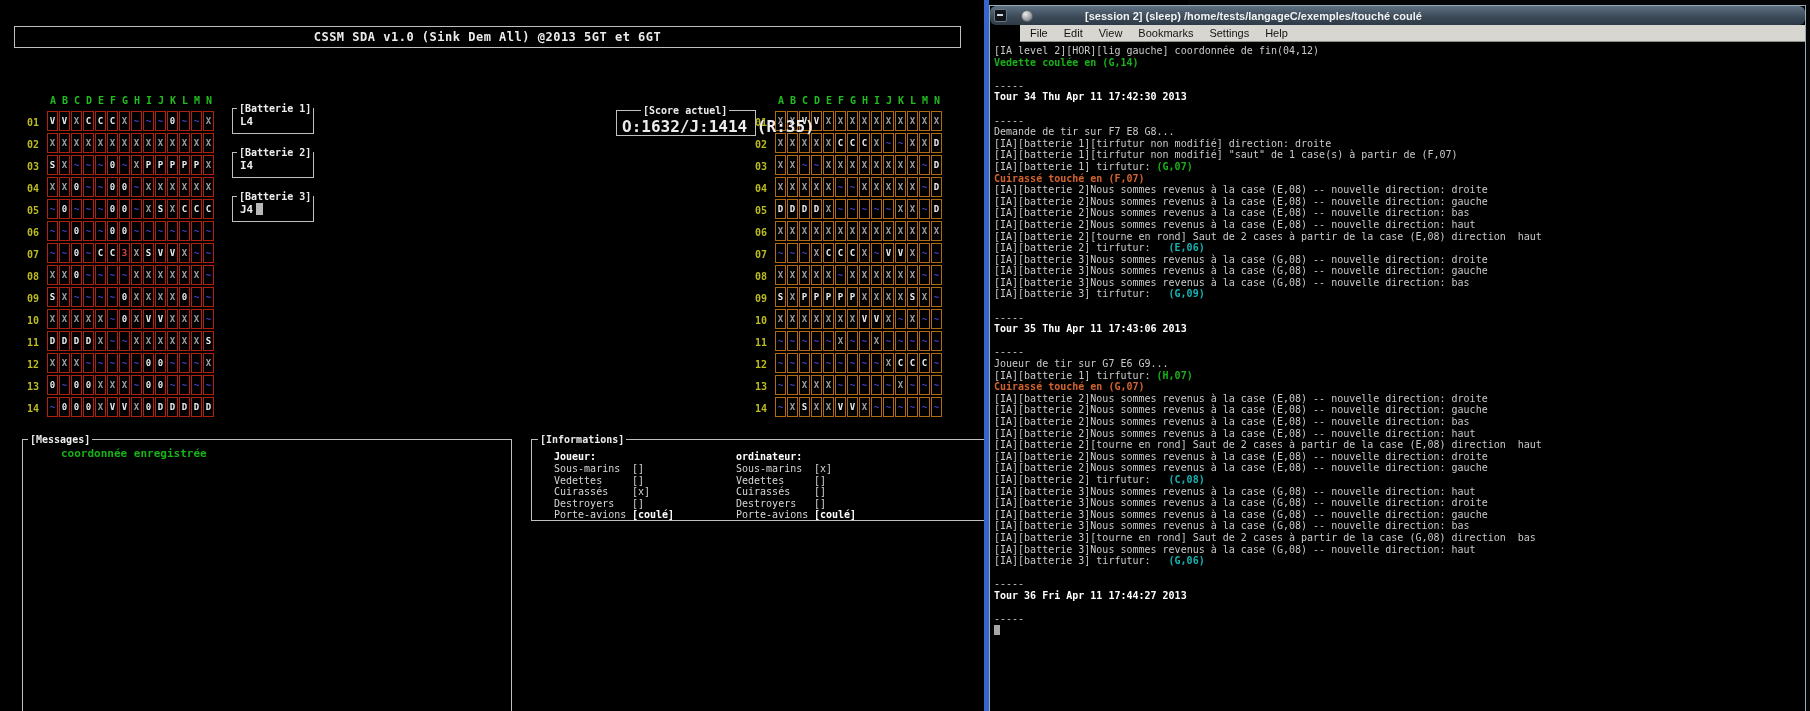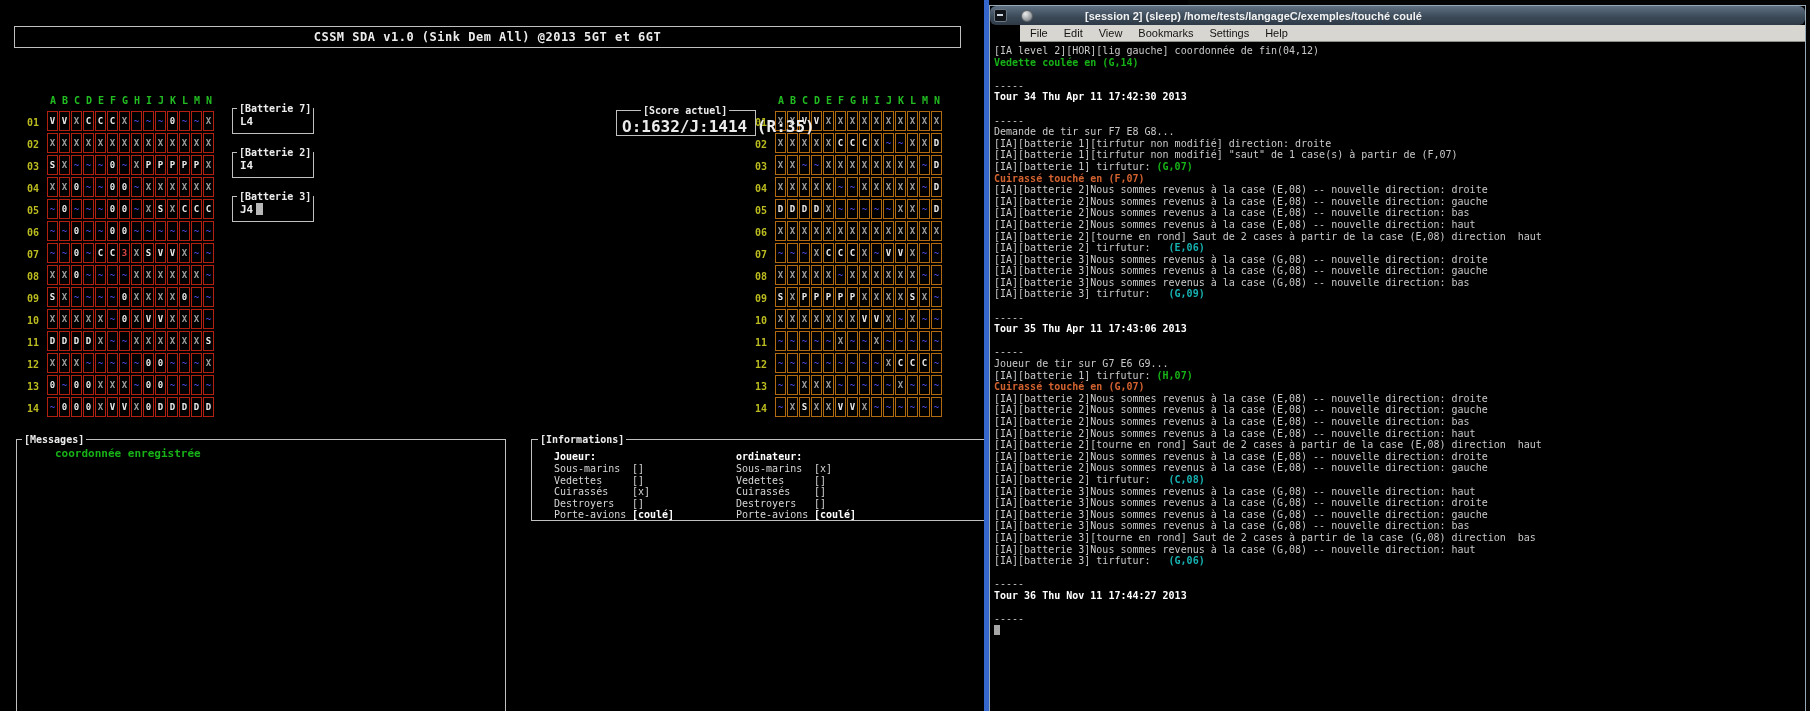--- a/index.html
+++ b/index.html
@@ -37,21 +37,21 @@
   .bat-box { position: relative; width: 82px; height: 26px; border: 1px solid #c0c0c0; margin-bottom: 18px; }
   .box-label { position: absolute; top: -6px; left: 4px; background: #000; padding: 0 2px;
                color: #ececec; font-size: 10px; font-weight: bold; line-height: 11px; white-space: nowrap; }
   .bat-value { position: absolute; left: 7px; top: 6px; color: #ececec; font-size: 11px; font-weight: bold; }
   .input-cursor { position: absolute; left: 23px; top: 6px; width: 7px; height: 12px; background: #b8b8b8; }
 
   .score-box { position: absolute; left: 616px; top: 110px; width: 140px; height: 26px; border: 1px solid #c0c0c0; }
   .score-box .box-label { left: 24px; }
   .score-value { position: absolute; left: 5px; top: 6px; font-size: 16px; font-weight: bold; color: #ececec; white-space: nowrap; }
 
-  .messages-box { position: absolute; left: 16px; top: 439px; width: 490px; height: 272px;
+  .messages-box { position: absolute; left: 22px; top: 439px; width: 490px; height: 272px;
                   border: 1px solid #c0c0c0; border-bottom: none; }
   .messages-box .box-label { left: 5px; }
   .messages-text { position: absolute; left: 38px; top: 7px; color: var(--accent_green, #17b217);
                    font-weight: bold; font-size: 11px; }
 
   .info-box { position: absolute; left: 531px; top: 439px; width: 459px; height: 82px; border: 1px solid #c0c0c0; }
   .info-box .box-label { left: 6px; }
   .info-cols { display: flex; padding: 11px 0 0 22px; }
   .info-col { width: 182px; font-size: 10px; line-height: 11.4px; color: #d6d6d6; }
   .info-header { font-weight: bold; color: #ffffff; margin-bottom: 1px; }
@@ -607,21 +607,21 @@
         <div class="cell c-water">~</div>
         <div class="cell c-water">~</div>
         <div class="cell c-water">~</div>
         <div class="cell c-water">~</div>
         <div class="cell c-water">~</div>
       </div>
     </div>
 
   <div class="battery-boxes">
       <div class="bat-box">
-        <span class="box-label">[Batterie 7]</span>
+        <span class="box-label">[Batterie 1]</span>
         <span class="bat-value">L4</span>
       </div>
       <div class="bat-box">
         <span class="box-label">[Batterie 2]</span>
         <span class="bat-value">I4</span>
       </div>
       <div class="bat-box">
         <span class="box-label">[Batterie 3]</span>
         <span class="bat-value">J4</span>
         <span class="input-cursor"></span>
@@ -719,18 +719,18 @@
       <div class="term-line"><span class="t-w">[IA][batterie 2] tirfutur: </span><span class="t-c">(C,08)</span></div>
       <div class="term-line"><span class="t-w">[IA][batterie 3]Nous sommes revenus à la case (G,08) -- nouvelle direction: haut</span></div>
       <div class="term-line"><span class="t-w">[IA][batterie 3]Nous sommes revenus à la case (G,08) -- nouvelle direction: droite</span></div>
       <div class="term-line"><span class="t-w">[IA][batterie 3]Nous sommes revenus à la case (G,08) -- nouvelle direction: gauche</span></div>
       <div class="term-line"><span class="t-w">[IA][batterie 3]Nous sommes revenus à la case (G,08) -- nouvelle direction: bas</span></div>
       <div class="term-line"><span class="t-w">[IA][batterie 3][tourne en rond] Saut de 2 cases à partir de la case (G,08) direction  bas</span></div>
       <div class="term-line"><span class="t-w">[IA][batterie 3]Nous sommes revenus à la case (G,08) -- nouvelle direction: haut</span></div>
       <div class="term-line"><span class="t-w">[IA][batterie 3] tirfutur: </span><span class="t-c">(G,06)</span></div>
       <div class="term-line">&nbsp;</div>
       <div class="term-line"><span class="t-w">-----</span></div>
-      <div class="term-line"><span class="t-b">Tour 36 Thu Nov 11 17:44:27 2013</span></div>
+      <div class="term-line"><span class="t-b">Tour 36 Fri Apr 11 17:44:27 2013</span></div>
       <div class="term-line">&nbsp;</div>
       <div class="term-line"><span class="t-w">-----</span></div>
       <div class="term-line"><span class="t-cursor"></span></div>
     </div>
 </div>
 
 </body></html>

